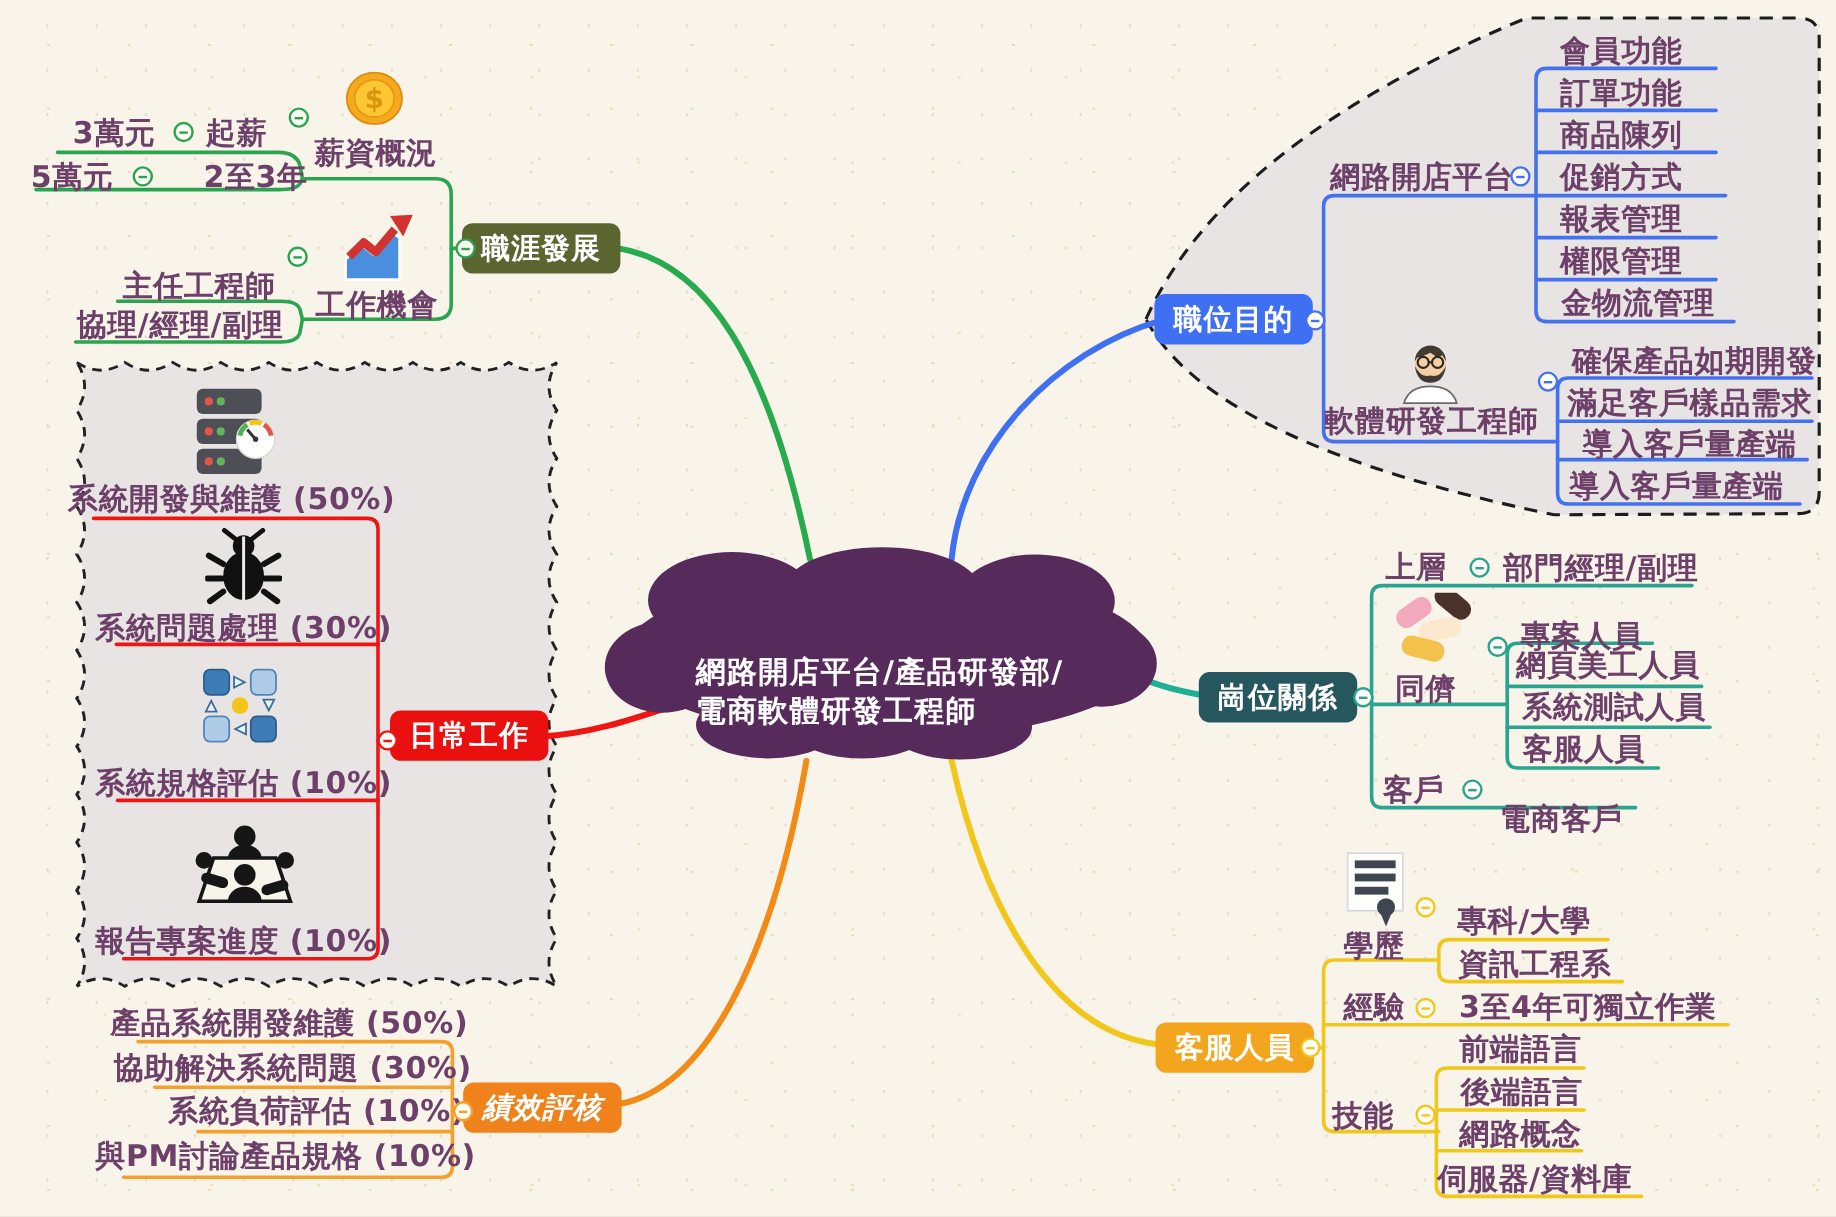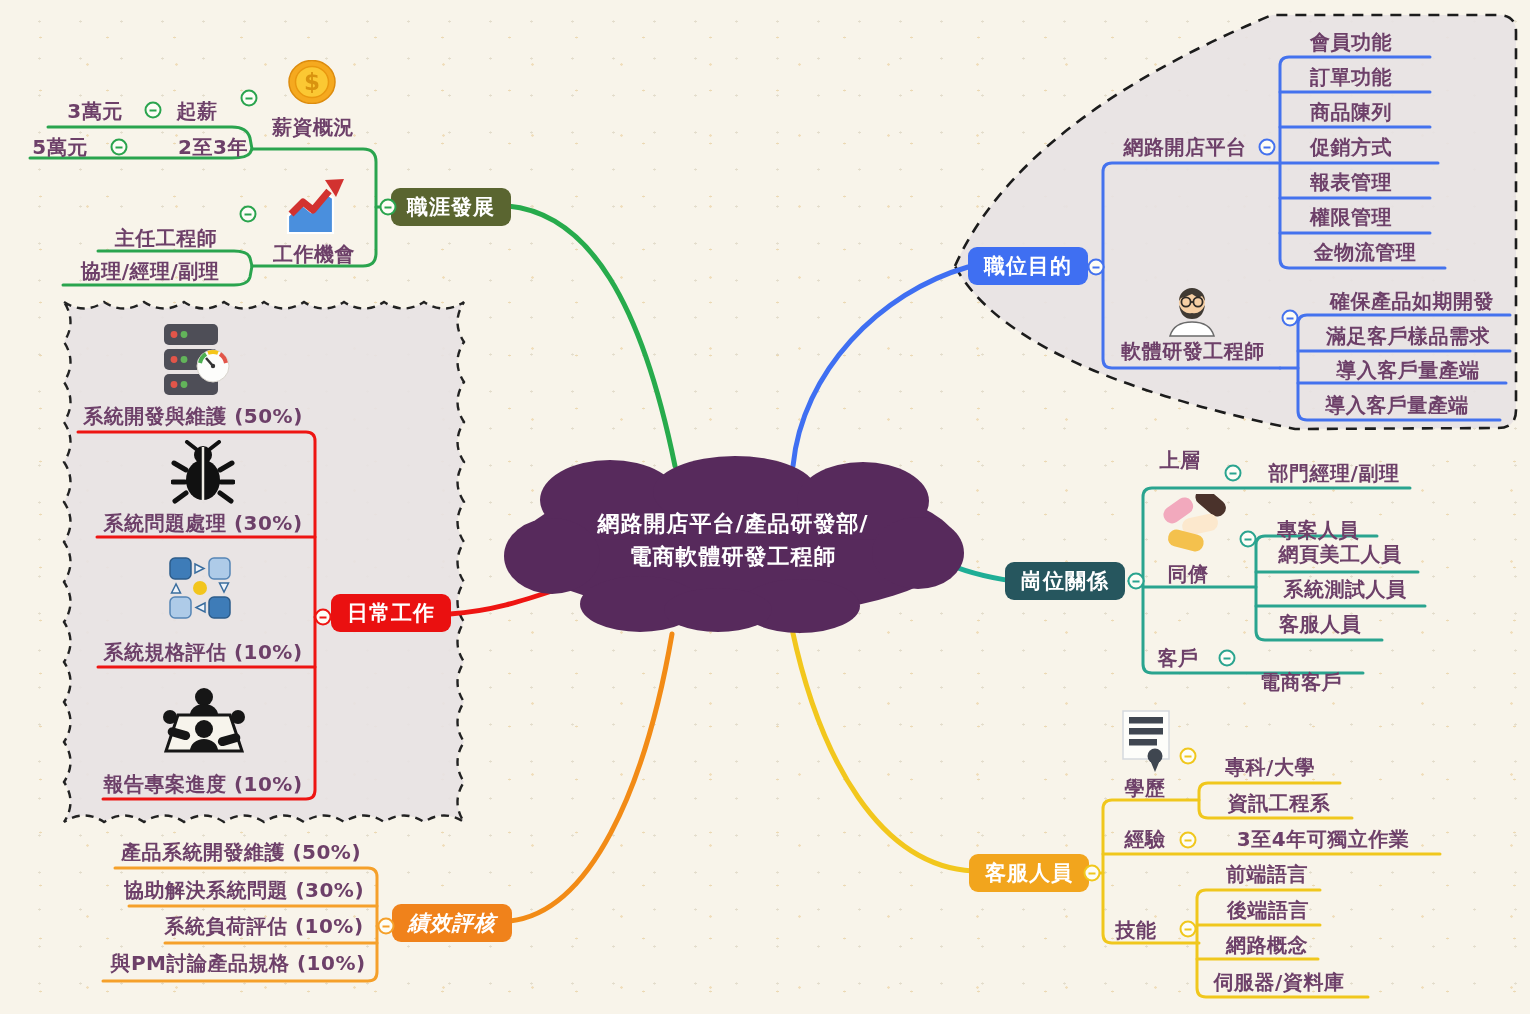--- a/index.html
+++ b/index.html
@@ -10,32 +10,32 @@
     background-image:
       radial-gradient(#ecd9b4 1px, rgba(0,0,0,0) 1.4px),
       radial-gradient(#e3dccb 1px, rgba(0,0,0,0) 1.3px),
       radial-gradient(#f0ddba 1.2px, rgba(0,0,0,0) 1.7px);
     background-size:67px 53px,41px 37px,89px 71px;
     background-position:7px 11px,19px 3px,43px 29px;
   }
   svg.layer{position:absolute;left:0;top:0;z-index:0;}
   .t{
     position:absolute;transform:translate(-50%,-50%);
-    color:#6d4069;font-weight:600;font-size:20px;white-space:nowrap;
+    color:#6d4069;font-weight:600;font-size:25px;white-space:nowrap;
     letter-spacing:.5px;z-index:2;
   }
   .node{
     position:absolute;transform:translate(-50%,-50%);
-    color:#fff;font-weight:700;font-size:21px;white-space:nowrap;
+    color:#fff;font-weight:700;font-size:24px;white-space:nowrap;
     padding:5px 16px;border-radius:9px;z-index:3;letter-spacing:1px;
   }
   .cloudtxt{
     position:absolute;transform:translate(-50%,-50%);z-index:3;
-    color:#fff;font-weight:700;font-size:22px;text-align:center;
-    line-height:33px;white-space:nowrap;letter-spacing:1px;
+    color:#fff;font-weight:700;font-size:25px;text-align:left;
+    line-height:33px;white-space:nowrap;letter-spacing:1px;margin-top:36px;
   }
   .cc{
     position:absolute;width:13px;height:13px;border-radius:50%;
     background:#fdfdf6;border:2px solid var(--c);z-index:4;
     transform:translate(-50%,-50%);display:flex;align-items:center;justify-content:center;
   }
   .cc::after{content:"";width:7px;height:2px;background:var(--c);display:block;}
   .icon{position:absolute;z-index:2;line-height:0;}
 </style>
 </head>
@@ -155,21 +155,21 @@
   <div class="t" style="left:1412px;top:301px;">確保產品如期開發</div>
   <div class="t" style="left:1408px;top:336px;">滿足客戶樣品需求</div>
   <div class="t" style="left:1408px;top:370px;">導入客戶量產端</div>
   <div class="t" style="left:1397px;top:405px;">導入客戶量產端</div>
 
   <div class="t" style="left:193px;top:416px;">系統開發與維護 (50%)</div>
   <div class="t" style="left:203px;top:523px;">系統問題處理 (30%)</div>
   <div class="t" style="left:203px;top:652px;">系統規格評估 (10%)</div>
   <div class="t" style="left:203px;top:784px;">報告專案進度 (10%)</div>
 
-  <div class="t" style="left:1180px;top:460px;">上層</div>
+  <div class="t" style="left:1180px;top:472px;">上層</div>
   <div class="t" style="left:1334px;top:473px;">部門經理/副理</div>
   <div class="t" style="left:1188px;top:574px;">同儕</div>
   <div class="t" style="left:1318px;top:530px;font-family:Liberation Serif, serif;">專案人員</div>
   <div class="t" style="left:1340px;top:554px;">網頁美工人員</div>
   <div class="t" style="left:1345px;top:589px;">系統測試人員</div>
   <div class="t" style="left:1320px;top:624px;">客服人員</div>
   <div class="t" style="left:1178px;top:658px;">客戶</div>
   <div class="t" style="left:1301px;top:682px;">電商客戶</div>
 
   <div class="t" style="left:241px;top:852px;">產品系統開發維護 (50%)</div>

